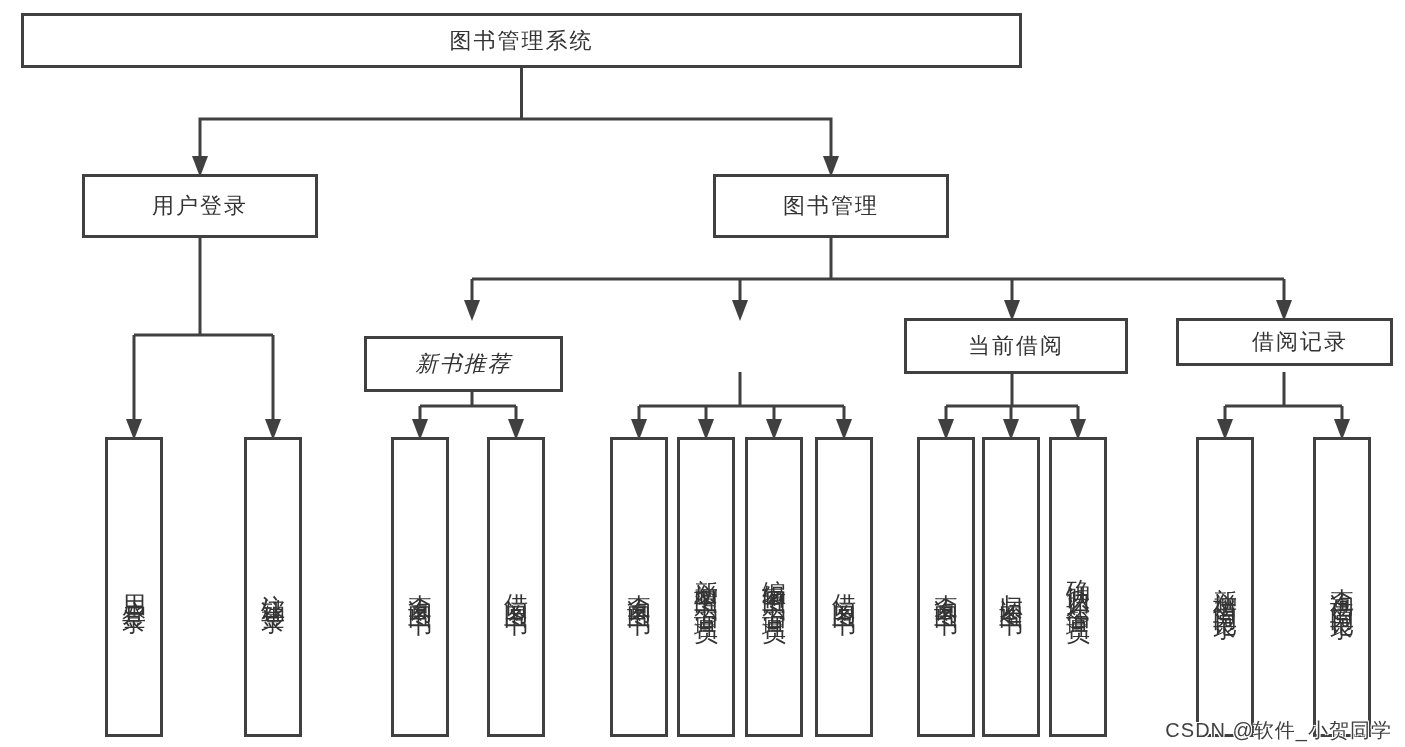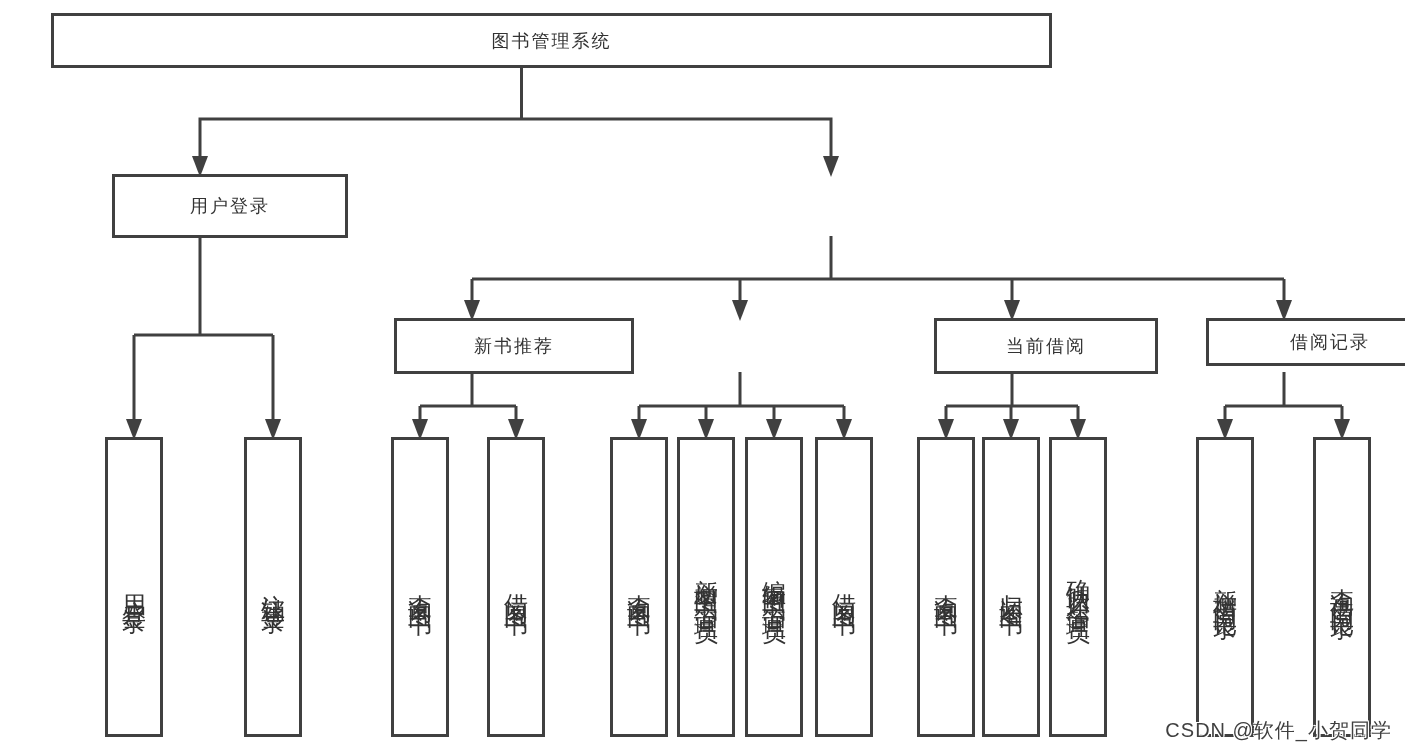--- a/index.html
+++ b/index.html
@@ -17,37 +17,36 @@
     position: absolute;
     box-sizing: border-box;
     border: 3px solid #404040;
     background: #ffffff;
     display: flex;
     align-items: center;
     justify-content: center;
     text-align: center;
   }
   .box.h {
-    font-size: 18px;
+    font-size: 22px;
     letter-spacing: 2px;
     line-height: 1;
-    margin-left: 30px;
   }
   .box.v {
     writing-mode: vertical-rl;
     text-orientation: mixed;
     font-size: 24px;
     letter-spacing: 6px;
     line-height: 1;
   }
   
   .n-root      { left: 21px;   top: 13px;  width: 1001px; height: 55px; }
   .n-login     { left: 82px;   top: 174px; width: 236px;  height: 64px; }
   .n-mgmt      { left: 713px;  top: 174px; width: 236px;  height: 64px; }
-  .n-newbooks  { left: 364px;  top: 318px; width: 240px;  height: 56px; }
+  .n-newbooks  { left: 364px;  top: 336px; width: 199px;  height: 56px; font-style: italic; }
   .n-borrow    { left: 632px;  top: 318px; width: 216px;  height: 56px; }
   .n-current   { left: 904px;  top: 318px; width: 224px;  height: 56px; }
   .n-records   { left: 1176px; top: 318px; width: 217px;  height: 48px; padding-left: 31px; }
   .leaf        { top: 437px; width: 58px; height: 300px; }
   .lf-1  { left: 105px; }
   .lf-2  { left: 244px; }
   .lf-3  { left: 391px; }
   .lf-4  { left: 487px; }
   .lf-5  { left: 610px; }
   .lf-6  { left: 677px; }
@@ -111,20 +110,21 @@
       <polygon points="1011,440 1003,419 1019,419"></polygon>
       <polygon points="1078,440 1070,419 1086,419"></polygon>
       <polygon points="1225,440 1217,419 1233,419"></polygon>
       <polygon points="1342,440 1334,419 1350,419"></polygon>
     </g>
   </svg>
 
   <div class="box h n-root">图书管理系统</div>
 
   <div class="box h n-login">用户登录</div>
+  <div class="box h n-mgmt">图书管理</div>
 
   <div class="box h n-newbooks">新书推荐</div>
   <div class="box h n-current">当前借阅</div>
   <div class="box h n-records">借阅记录</div>
 
   <div class="box v leaf lf-1">用户登录</div>
   <div class="box v leaf lf-2">注销登录</div>
 
   <div class="box v leaf lf-3">查询图书</div>
   <div class="box v leaf lf-4">借阅图书</div>

